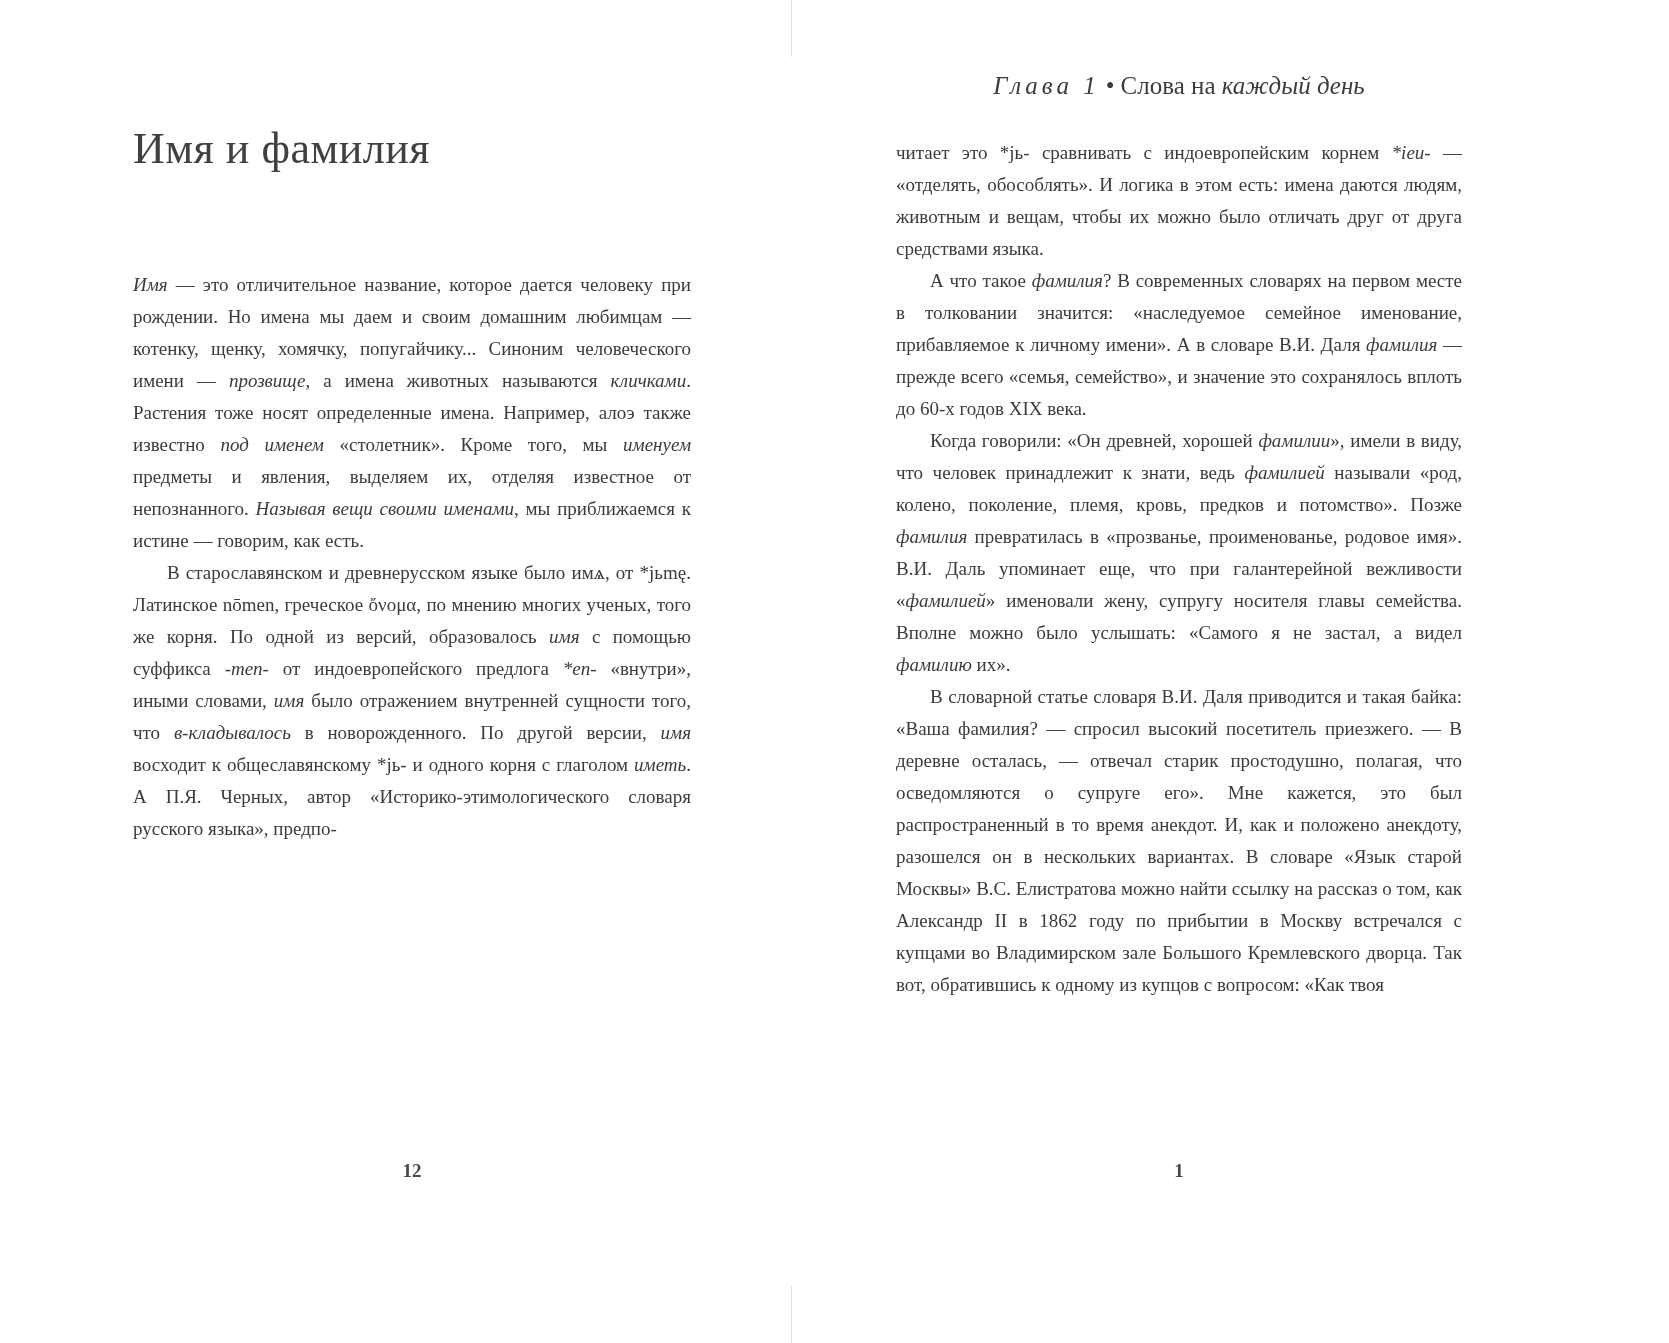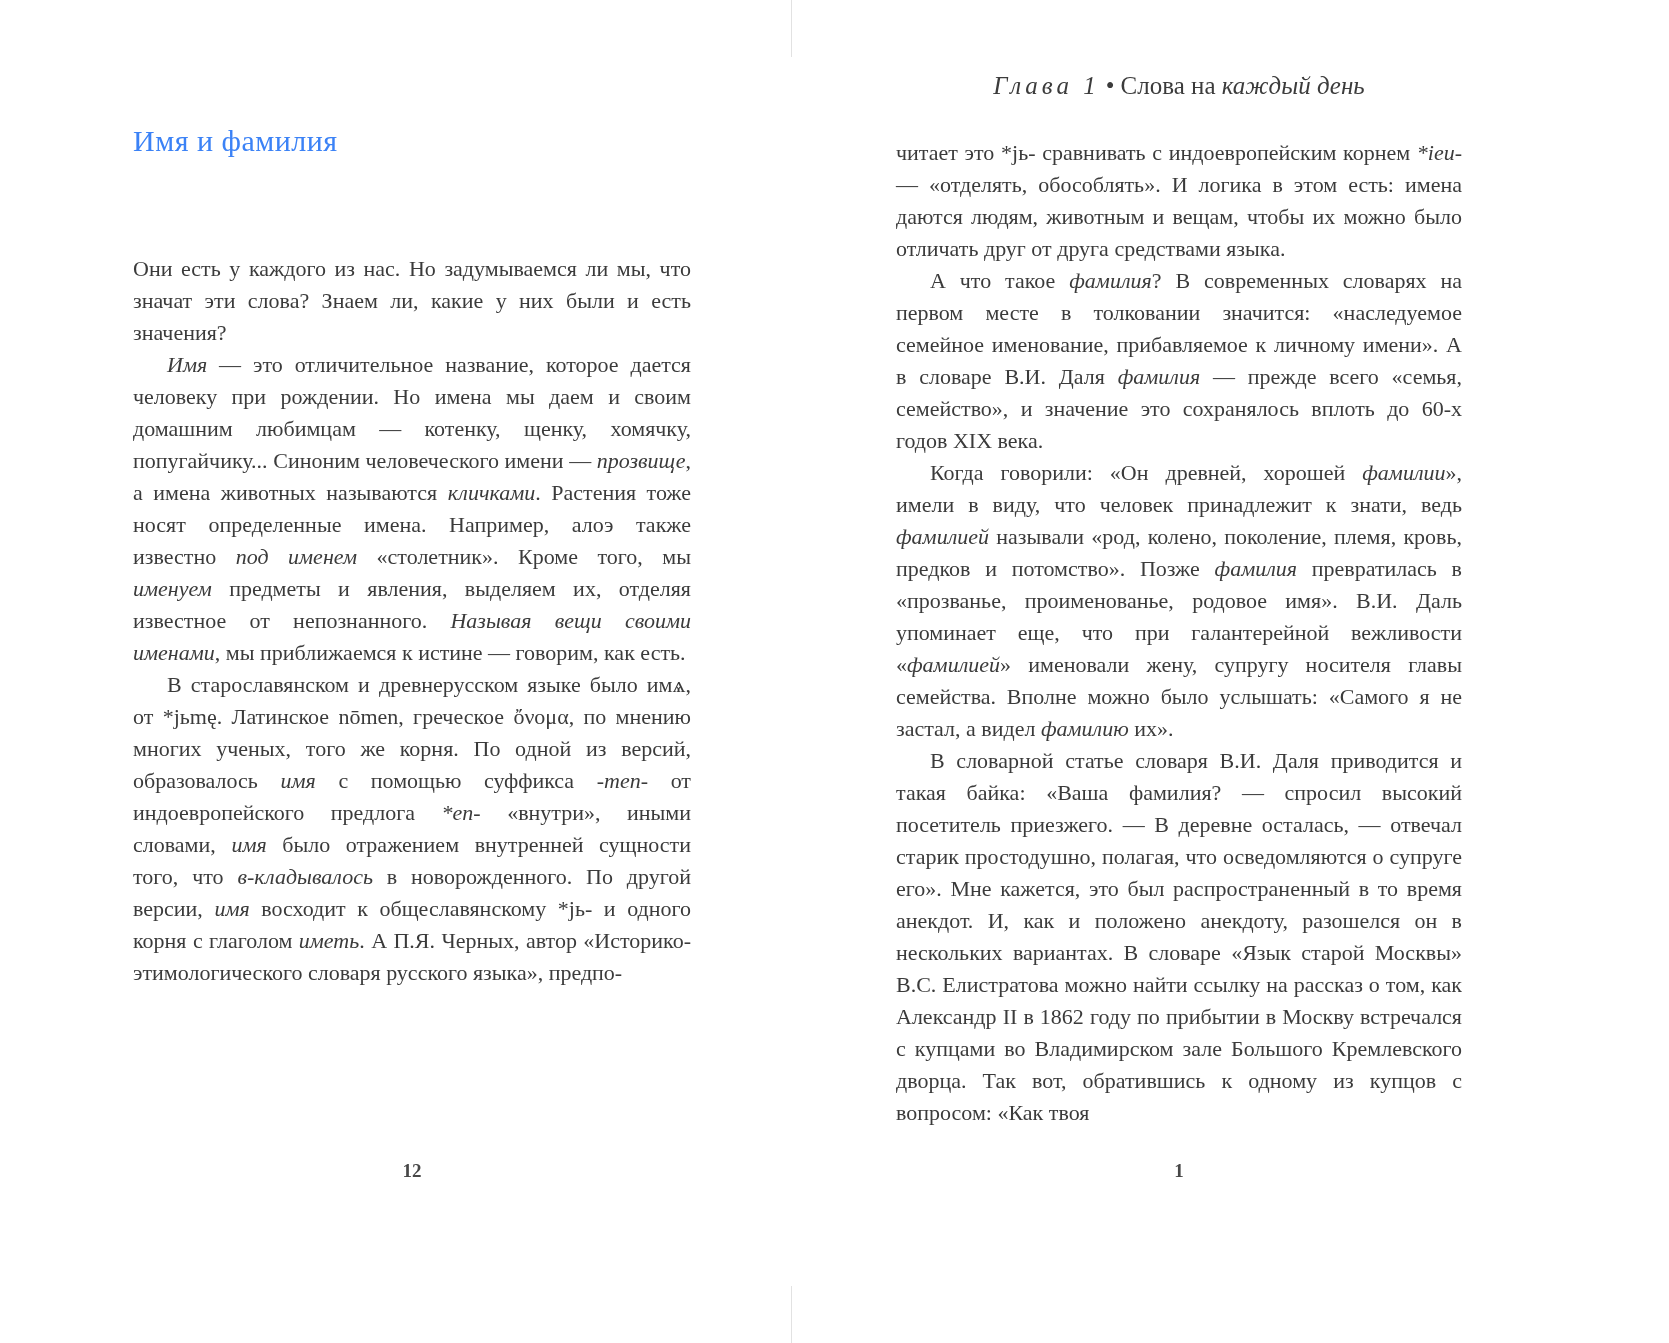--- a/index.html
+++ b/index.html
@@ -28,24 +28,24 @@
   .page {
     position: absolute;
     top: 0;
     height: 100%;
   }
   .page.left  { left: 133px; width: 558px; }
   .page.right { left: 896px; width: 566px; }
 
   .chapter-title {
     margin-top: 124px;
-    font-size: 30px;
+    font-size: 44px;
     font-weight: 400;
     letter-spacing: 0.5px;
-    color: #3b82f6;
+    color: #404040;
     line-height: 1.15;
   }
 
   .running-header {
     margin-top: 72px;
     text-align: center;
     font-size: 25px;
     color: #3c3c3c;
     white-space: nowrap;
   }
@@ -59,21 +59,21 @@
   }
   .running-header .title-prefix {
     font-style: normal;
   }
   .running-header .title-emphasis {
     font-style: italic;
   }
 
   .page-body {
     text-align: justify;
-    font-size: 22px;
+    font-size: 19px;
     line-height: 32px;
     color: #3b3b3b;
   }
   .page.left  .page-body { margin-top: 94px; }
   .page.right .page-body { margin-top: 37px; }
 
   .page-body p {
     margin: 0;
     text-indent: 34px;
   }
@@ -99,21 +99,20 @@
 <body>
 
 <div class="spread">
 
   <div class="gutter-mark top"></div>
   <div class="gutter-mark bottom"></div>
 
   <div class="page left">
     <h1 class="chapter-title">Имя и фамилия</h1>
     <div class="page-body">
-        <p>Они есть у каждого из нас. Но задумываемся ли мы, что значат эти слова? Знаем ли, какие у них были и есть значения?</p>
         <p><i>Имя</i> — это отличительное название, которое дается человеку при рождении. Но имена мы даем и своим домашним любимцам — котенку, щенку, хомячку, попугайчику... Синоним человеческого имени — <i>прозвище</i>, а имена животных называются <i>кличками</i>. Растения тоже носят определенные имена. Например, алоэ также известно <i>под именем</i> «столетник». Кроме того, мы <i>именуем</i> предметы и явления, выделяем их, отделяя известное от непознанного. <i>Называя вещи своими именами</i>, мы приближаемся к истине — говорим, как есть.</p>
         <p>В старославянском и древнерусском языке было имѧ, от *jьmę. Латинское nōmen, греческое ὄνομα, по мнению многих ученых, того же корня. По одной из версий, образовалось <i>имя</i> с помощью суффикса <i>-men-</i> от индоевропейского предлога <i>*en-</i> «внутри», иными словами, <i>имя</i> было отражением внутренней сущности того, что <i>в-кладывалось</i> в новорожденного. По другой версии, <i>имя</i> восходит к общеславянскому *jь- и одного корня с глаголом <i>иметь</i>. А П.Я. Черных, автор «Историко-этимологического словаря русского языка», предпо-</p>
       </div>
     <div class="folio">12</div>
   </div>
 
   <div class="page right">
     <div class="running-header">
       <span class="chapter">Глава 1</span><span class="sep">•</span><span class="title-prefix">Слова на </span><span class="title-emphasis">каждый день</span>
     </div>

